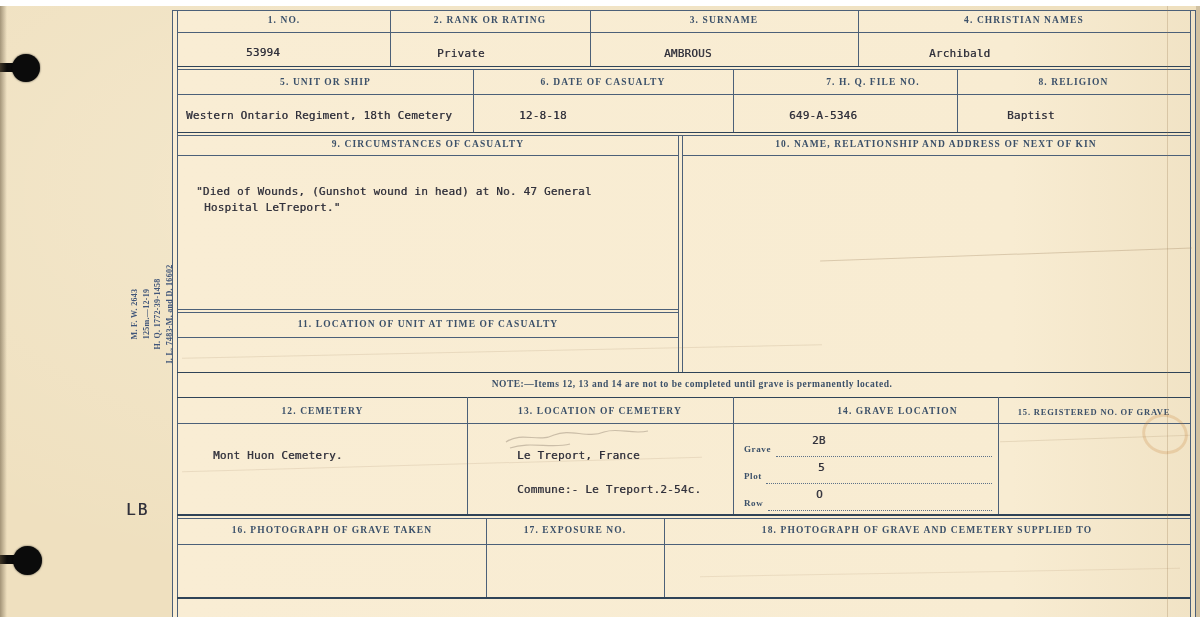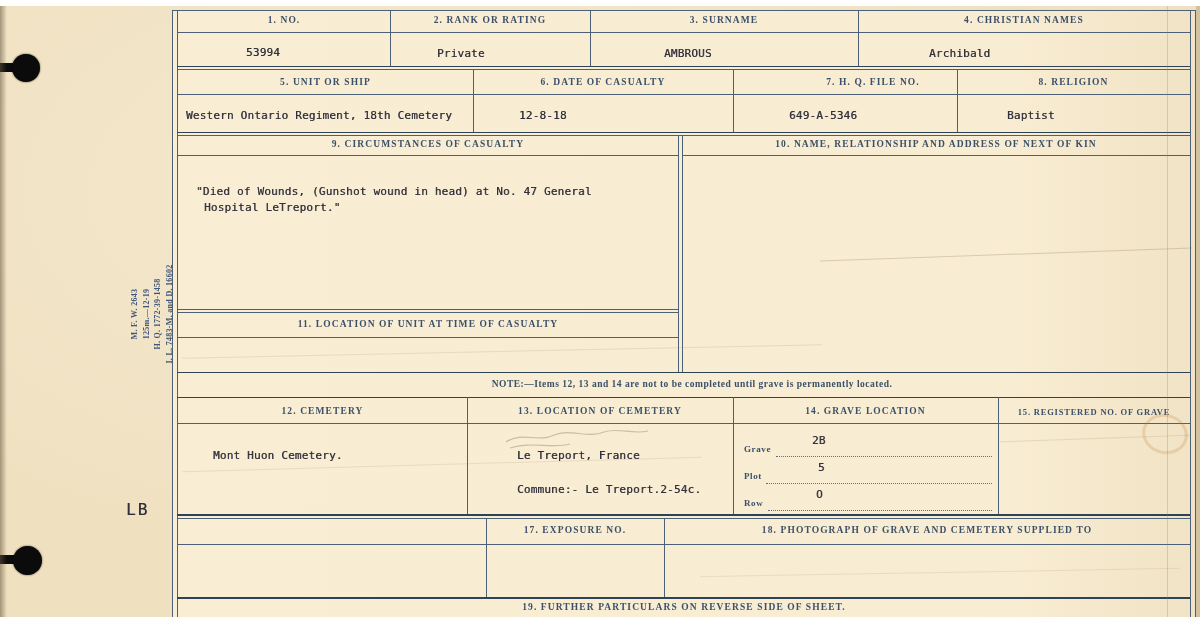--- a/index.html
+++ b/index.html
@@ -88,27 +88,27 @@
   <div class="hdr" style="left:858px;top:9px;width:332px;">4.  CHRISTIAN NAMES</div>
   <div class="hdr" style="left:178px;top:71px;width:295px;">5.  UNIT OR SHIP</div>
   <div class="hdr" style="left:473px;top:71px;width:260px;">6.  DATE OF CASUALTY</div>
   <div class="hdr" style="left:733px;top:71px;width:224px;padding-left:28px;">7.  H. Q. FILE NO.</div>
   <div class="hdr" style="left:957px;top:71px;width:233px;">8.  RELIGION</div>
   <div class="hdr" style="left:178px;top:133px;width:500px;">9.  CIRCUMSTANCES OF CASUALTY</div>
   <div class="hdr" style="left:682px;top:133px;width:508px;">10.  NAME, RELATIONSHIP AND ADDRESS OF NEXT OF KIN</div>
   <div class="hdr" style="left:178px;top:313px;width:500px;">11.  LOCATION OF UNIT AT TIME OF CASUALTY</div>
   <div class="hdr" style="left:178px;top:400px;width:289px;">12.  CEMETERY</div>
   <div class="hdr" style="left:467px;top:400px;width:266px;">13.  LOCATION OF CEMETERY</div>
-  <div class="hdr" style="left:733px;top:400px;width:265px;">14.  GRAVE LOCATION</div>
+  <div class="hdr" style="left:733px;top:400px;width:265px;padding-left:32px;">14.  GRAVE LOCATION</div>
   <div class="hdr hdr-sm" style="left:998px;top:401px;width:192px;">15.  REGISTERED NO. OF GRAVE</div>
+  <div class="hdr" style="left:178px;top:519px;width:308px;">16.  PHOTOGRAPH OF GRAVE TAKEN</div>
   <div class="hdr" style="left:486px;top:519px;width:178px;">17.  EXPOSURE NO.</div>
   <div class="hdr" style="left:664px;top:519px;width:526px;">18.  PHOTOGRAPH OF GRAVE AND CEMETERY SUPPLIED TO</div>
 
   <div class="hdr" style="left:172px;top:373px;width:1024px;font-weight:700;letter-spacing:.5px;padding-left:8px;">NOTE:—Items 12, 13 and 14 are not to be completed until grave is permanently located.</div>
-  <div class="hdr" style="left:172px;top:596px;width:1024px;">19.  FURTHER PARTICULARS ON REVERSE SIDE OF SHEET.</div>
 
   <div class="typed" style="left:246px;top:40px;">53994</div>
   <div class="typed" style="left:437px;top:41px;">Private</div>
   <div class="typed" style="left:664px;top:41px;">AMBROUS</div>
   <div class="typed" style="left:929px;top:41px;">Archibald</div>
   <div class="typed" style="left:186px;top:103px;">Western Ontario Regiment, 18th Cemetery</div>
   <div class="typed" style="left:519px;top:103px;">12-8-18</div>
   <div class="typed" style="left:789px;top:103px;">649-A-5346</div>
   <div class="typed" style="left:1007px;top:103px;text-align:right;">Baptist</div>
   <div class="typed" style="left:196px;top:179px;">"Died of Wounds, (Gunshot wound in head) at No. 47 General</div>

